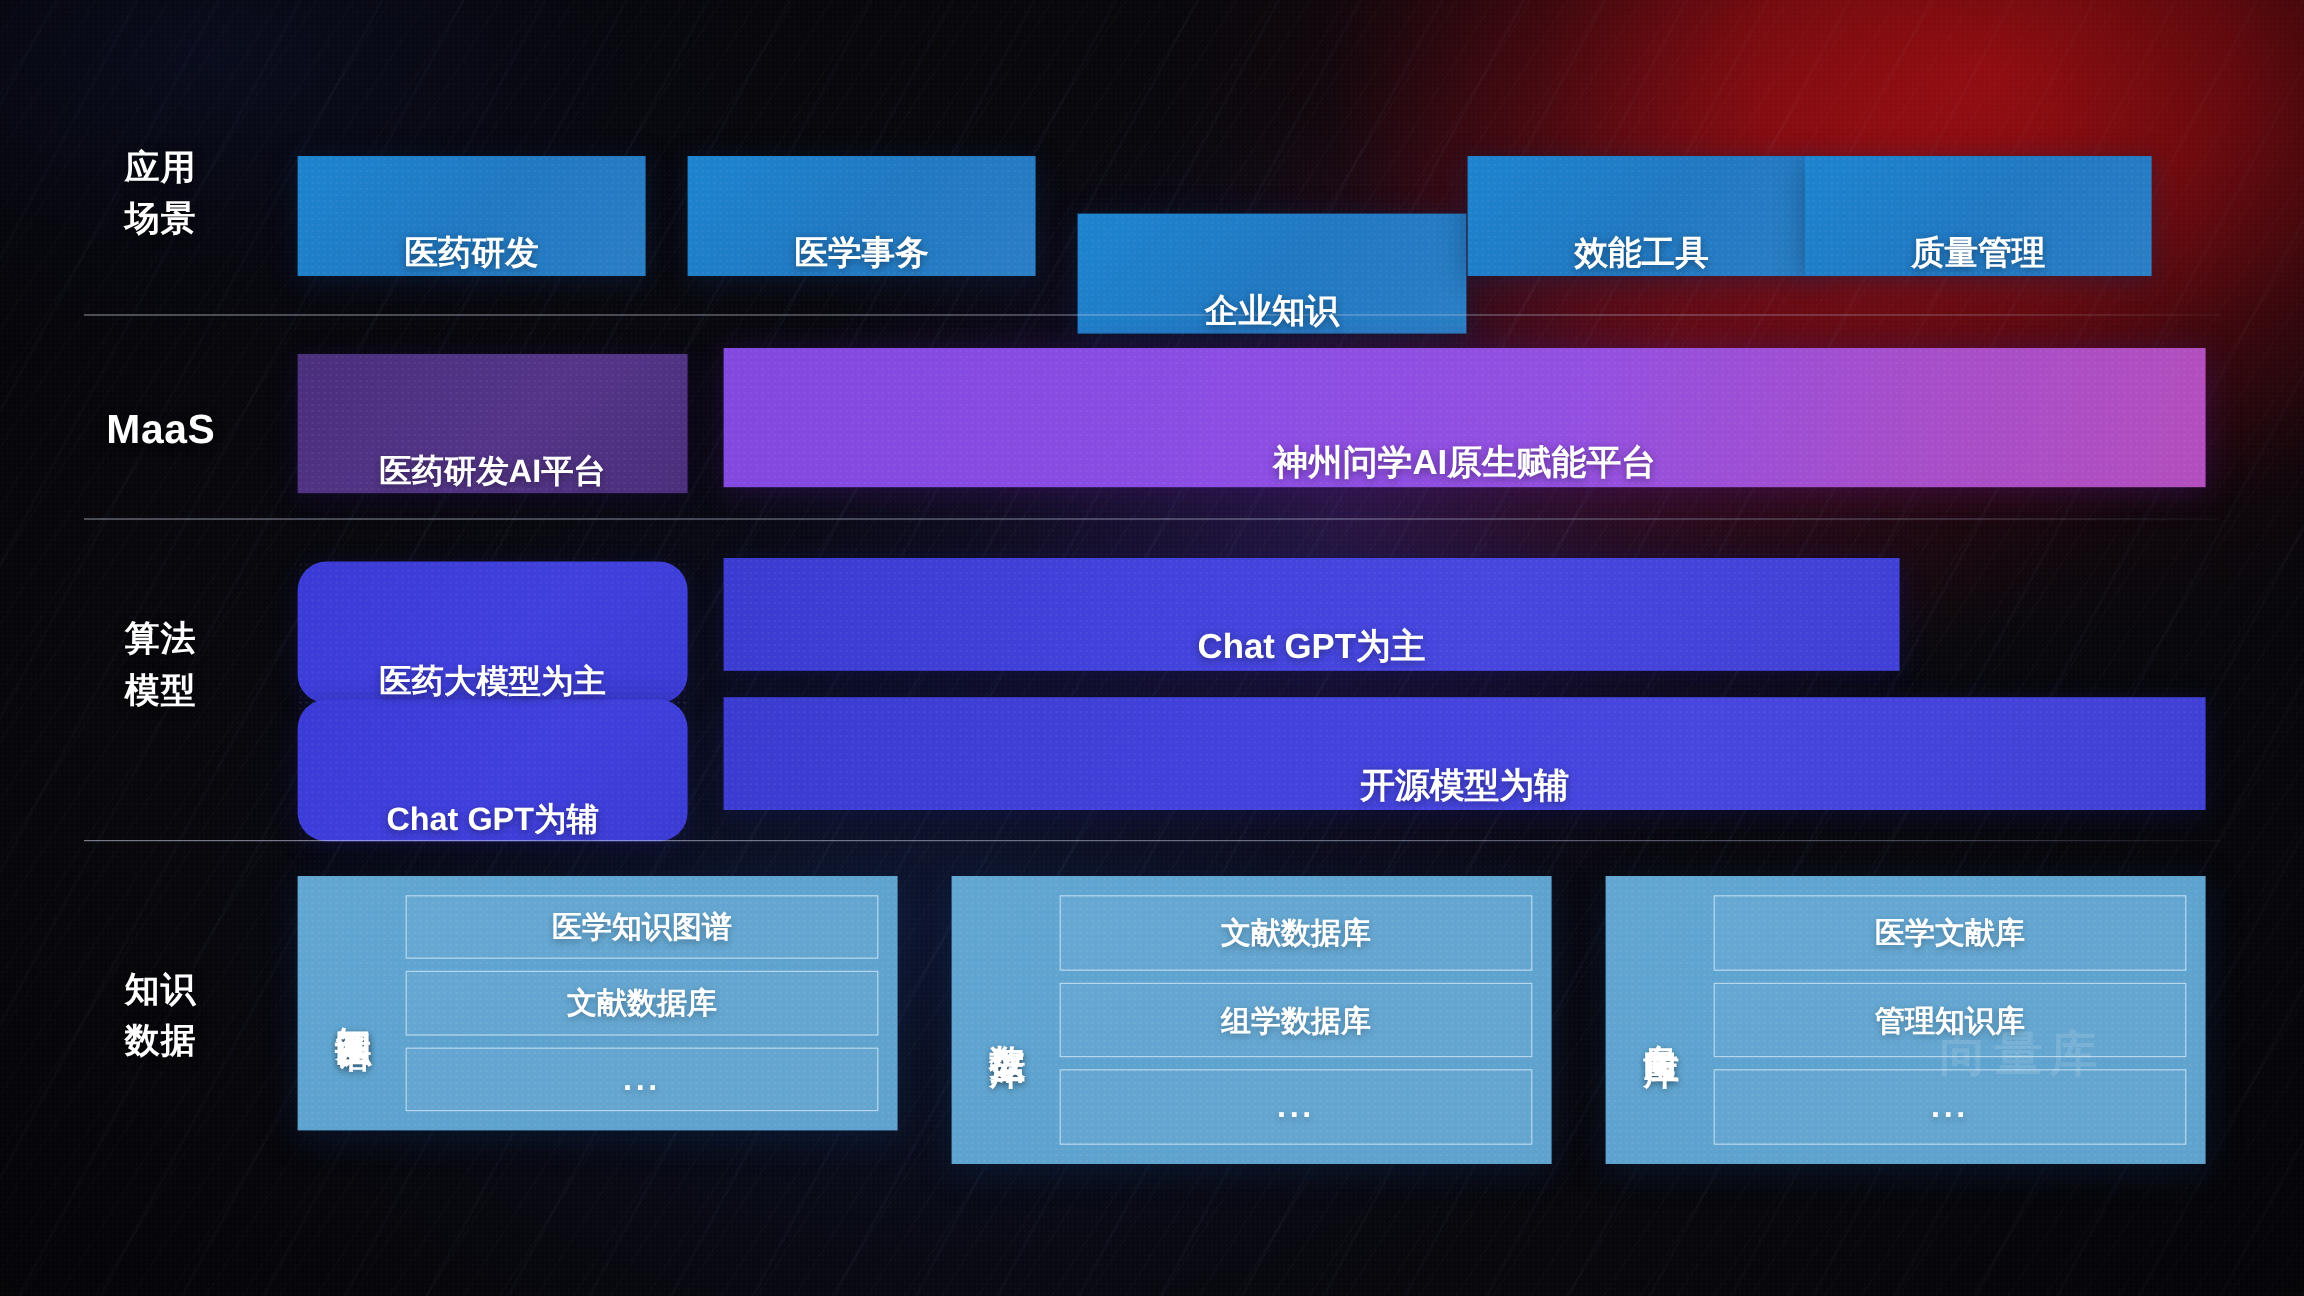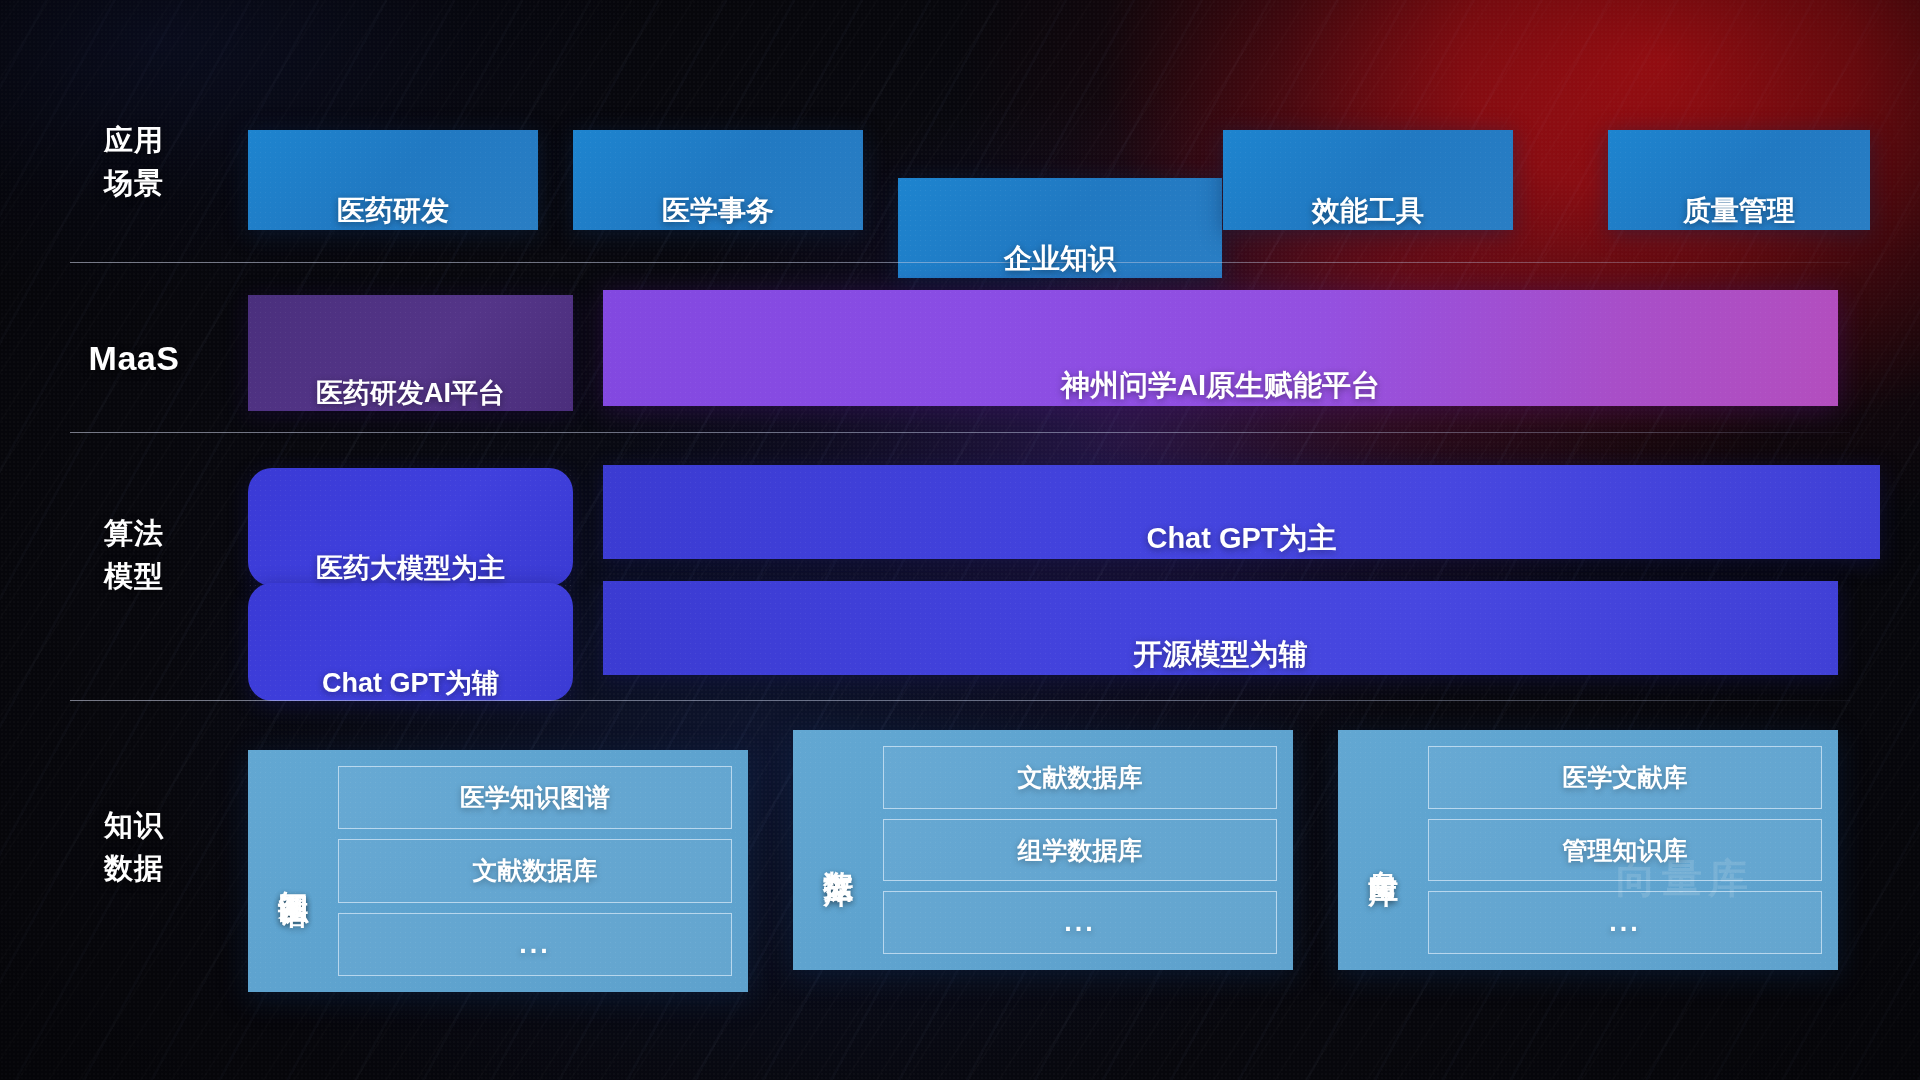--- a/index.html
+++ b/index.html
@@ -240,21 +240,21 @@
     </div>
     <div class="box app-box" style="left:573px;  top:130px; width:290px;">
       <span class="lbl">医学事务</span>
     </div>
     <div class="box app-box" style="left:898px;  top:130px; width:324px;margin-top:48px;">
       <span class="lbl">企业知识</span>
     </div>
     <div class="box app-box" style="left:1223px; top:130px; width:290px;">
       <span class="lbl">效能工具</span>
     </div>
-    <div class="box app-box" style="left:1608px; top:130px; width:262px;">
+    <div class="box app-box" style="left:1504px; top:130px; width:289px;">
       <span class="lbl">质量管理</span>
     </div>
 
     <div class="divider" style="top:262px;"></div>
 
     <div class="row-label latin" style="top:337px;">
       <div>MaaS</div>
     </div>
 
     <div class="box maas-left" style="left:248px; top:295px; width:325px;">
@@ -267,39 +267,39 @@
     <div class="divider" style="top:432px;"></div>
 
     <div class="row-label" style="top:512px;">
       <div>算法</div>
       <div>模型</div>
     </div>
 
     <div class="box alg-left" style="left:248px; top:468px; width:325px;">
       <span class="lbl">医药大模型为主</span>
     </div>
-    <div class="box alg-right" style="left:603px; top:465px; width:1277px;">
+    <div class="box alg-right" style="left:603px; top:465px; width:980px;">
       <span class="lbl">Chat GPT为主</span>
     </div>
 
     <div class="box alg-left" style="left:248px; top:583px; width:325px;">
       <span class="lbl">Chat GPT为辅</span>
     </div>
     <div class="box alg-right" style="left:603px; top:581px; width:1235px;">
       <span class="lbl">开源模型为辅</span>
     </div>
 
     <div class="divider" style="top:700px;"></div>
 
     <div class="row-label" style="top:804px;">
       <div>知识</div>
       <div>数据</div>
     </div>
 
-    <div class="kcard" style="left:248px; top:750px; width:500px; height:242px;">
+    <div class="kcard" style="left:248px; top:730px; width:500px; height:212px;">
       <div class="kcard-title">知识图谱</div>
       <div class="kcard-items">
         <div class="kitem">医学知识图谱</div>
         <div class="kitem">文献数据库</div>
         <div class="kitem ellipsis">...</div>
       </div>
     </div>
 
     <div class="kcard" style="left:793px; top:730px; width:500px; height:240px;">
       <div class="kcard-title">数据库</div>

